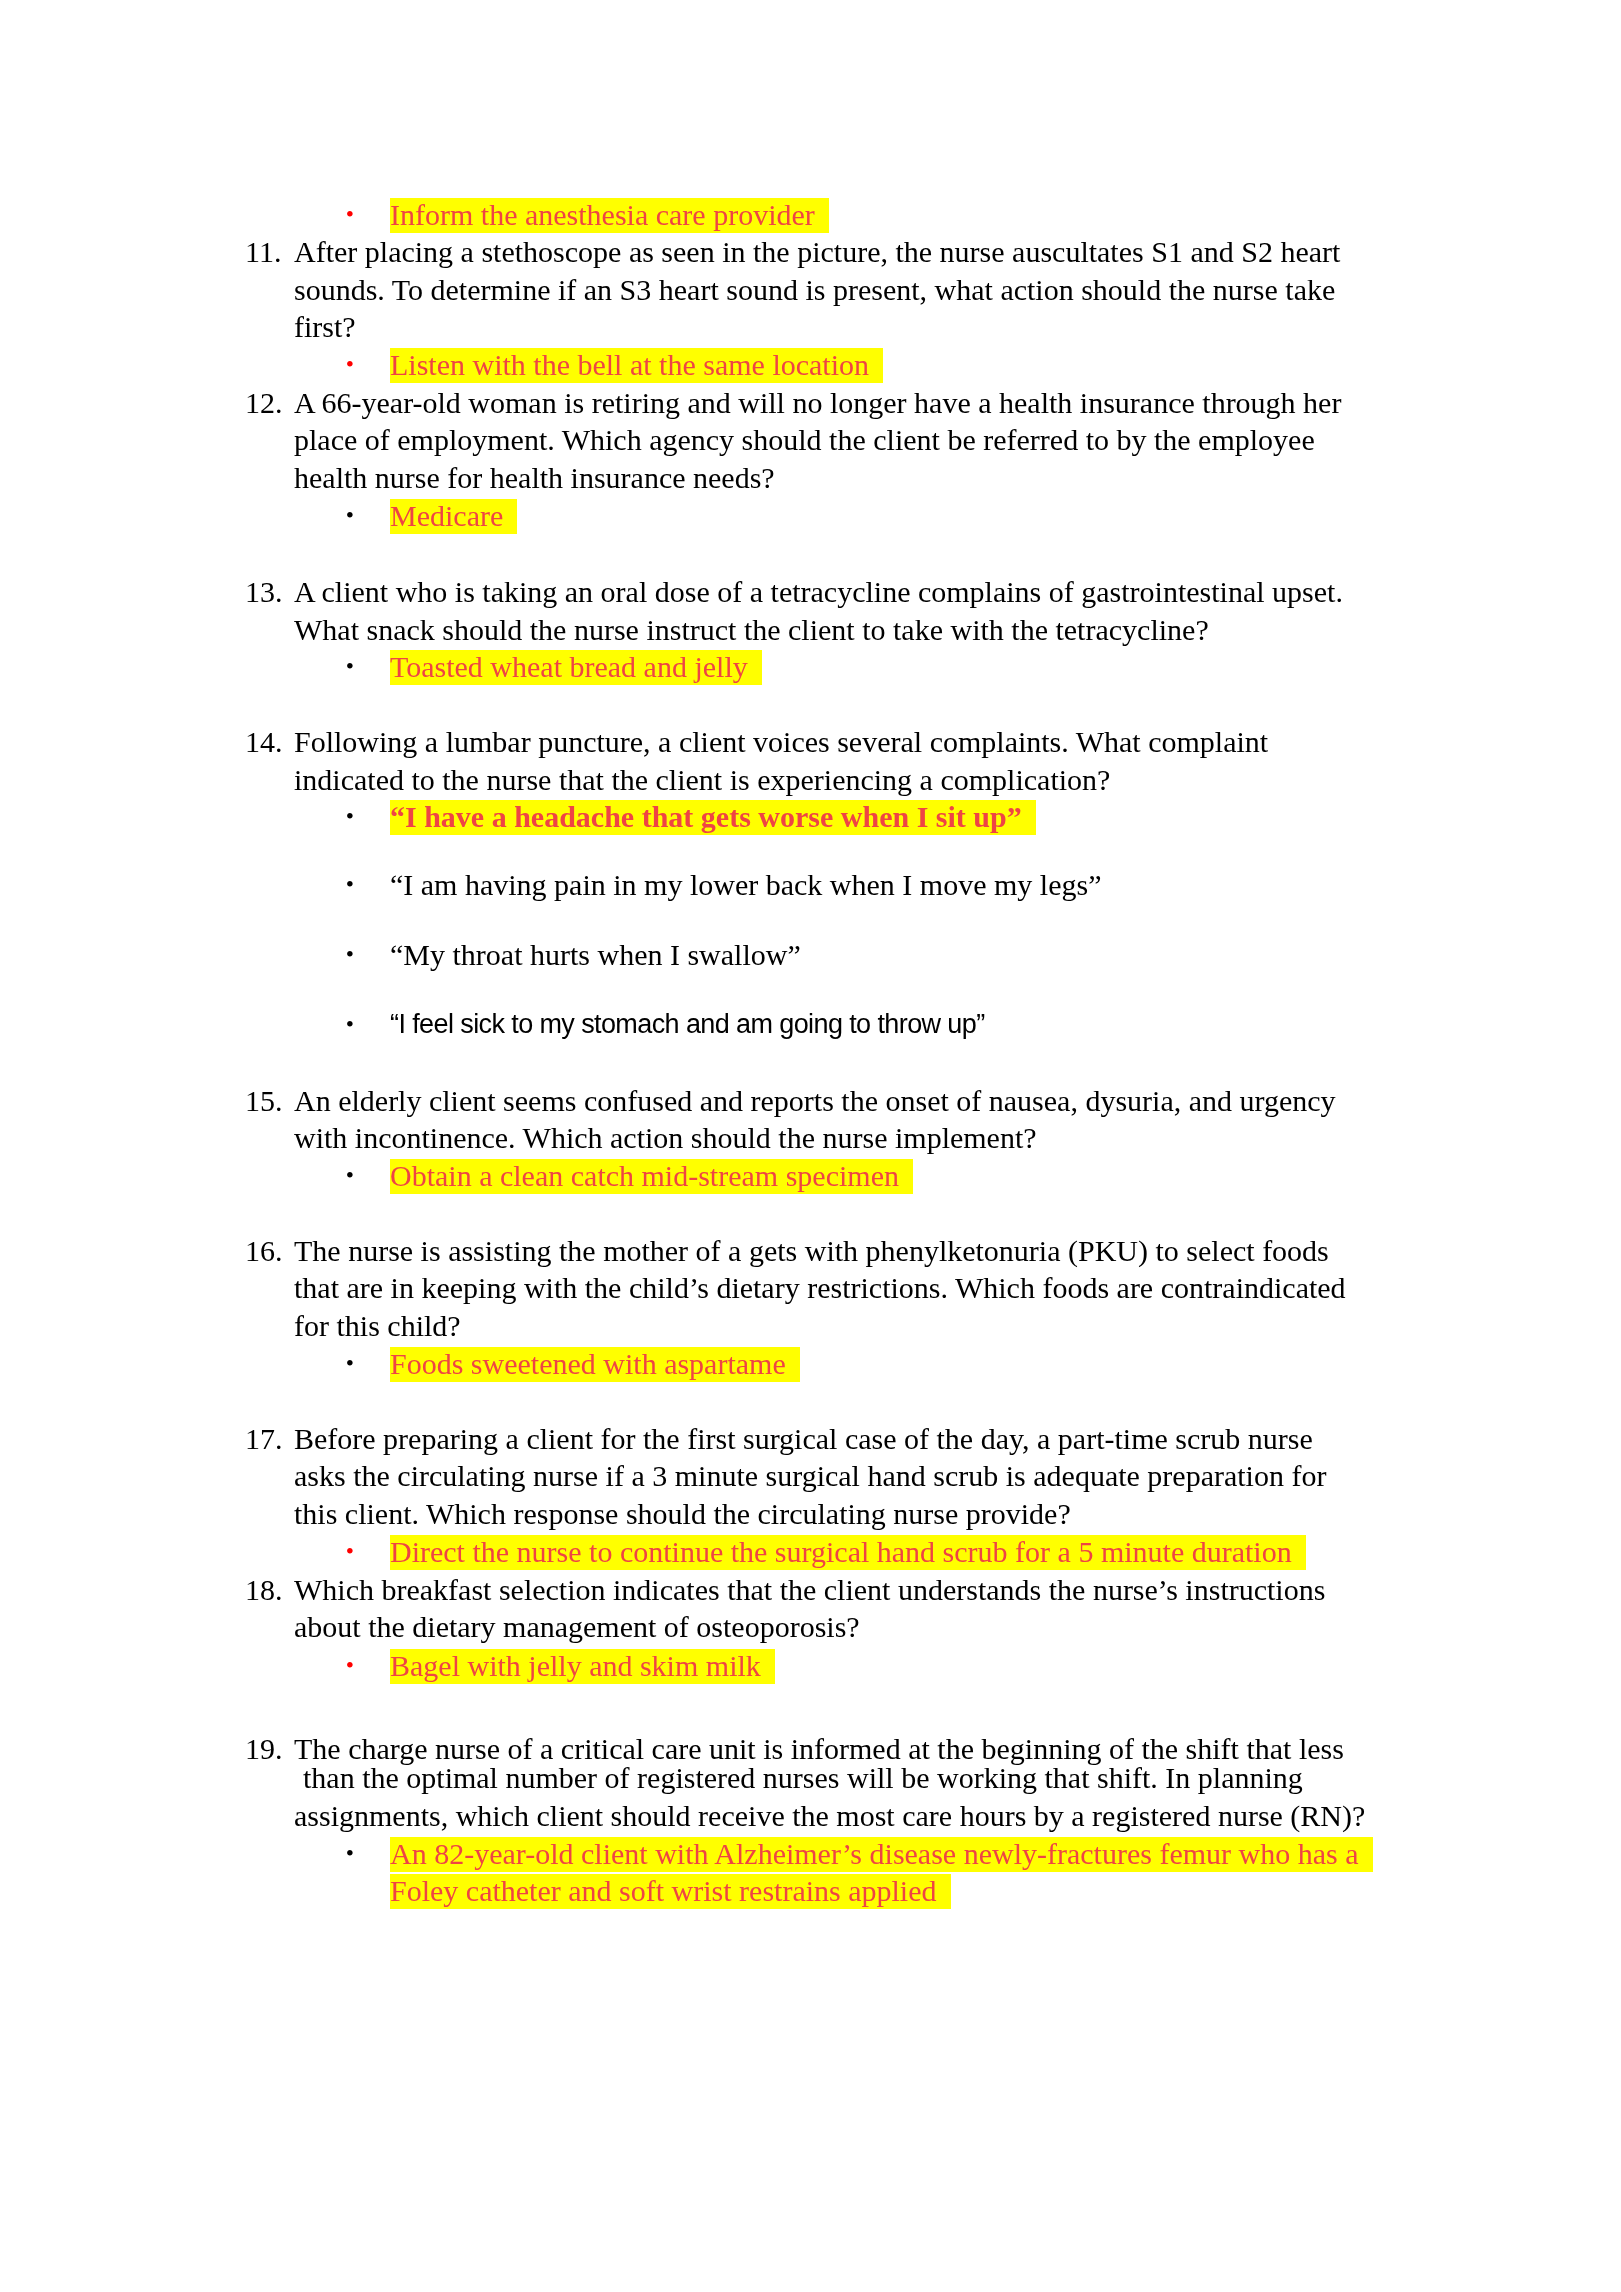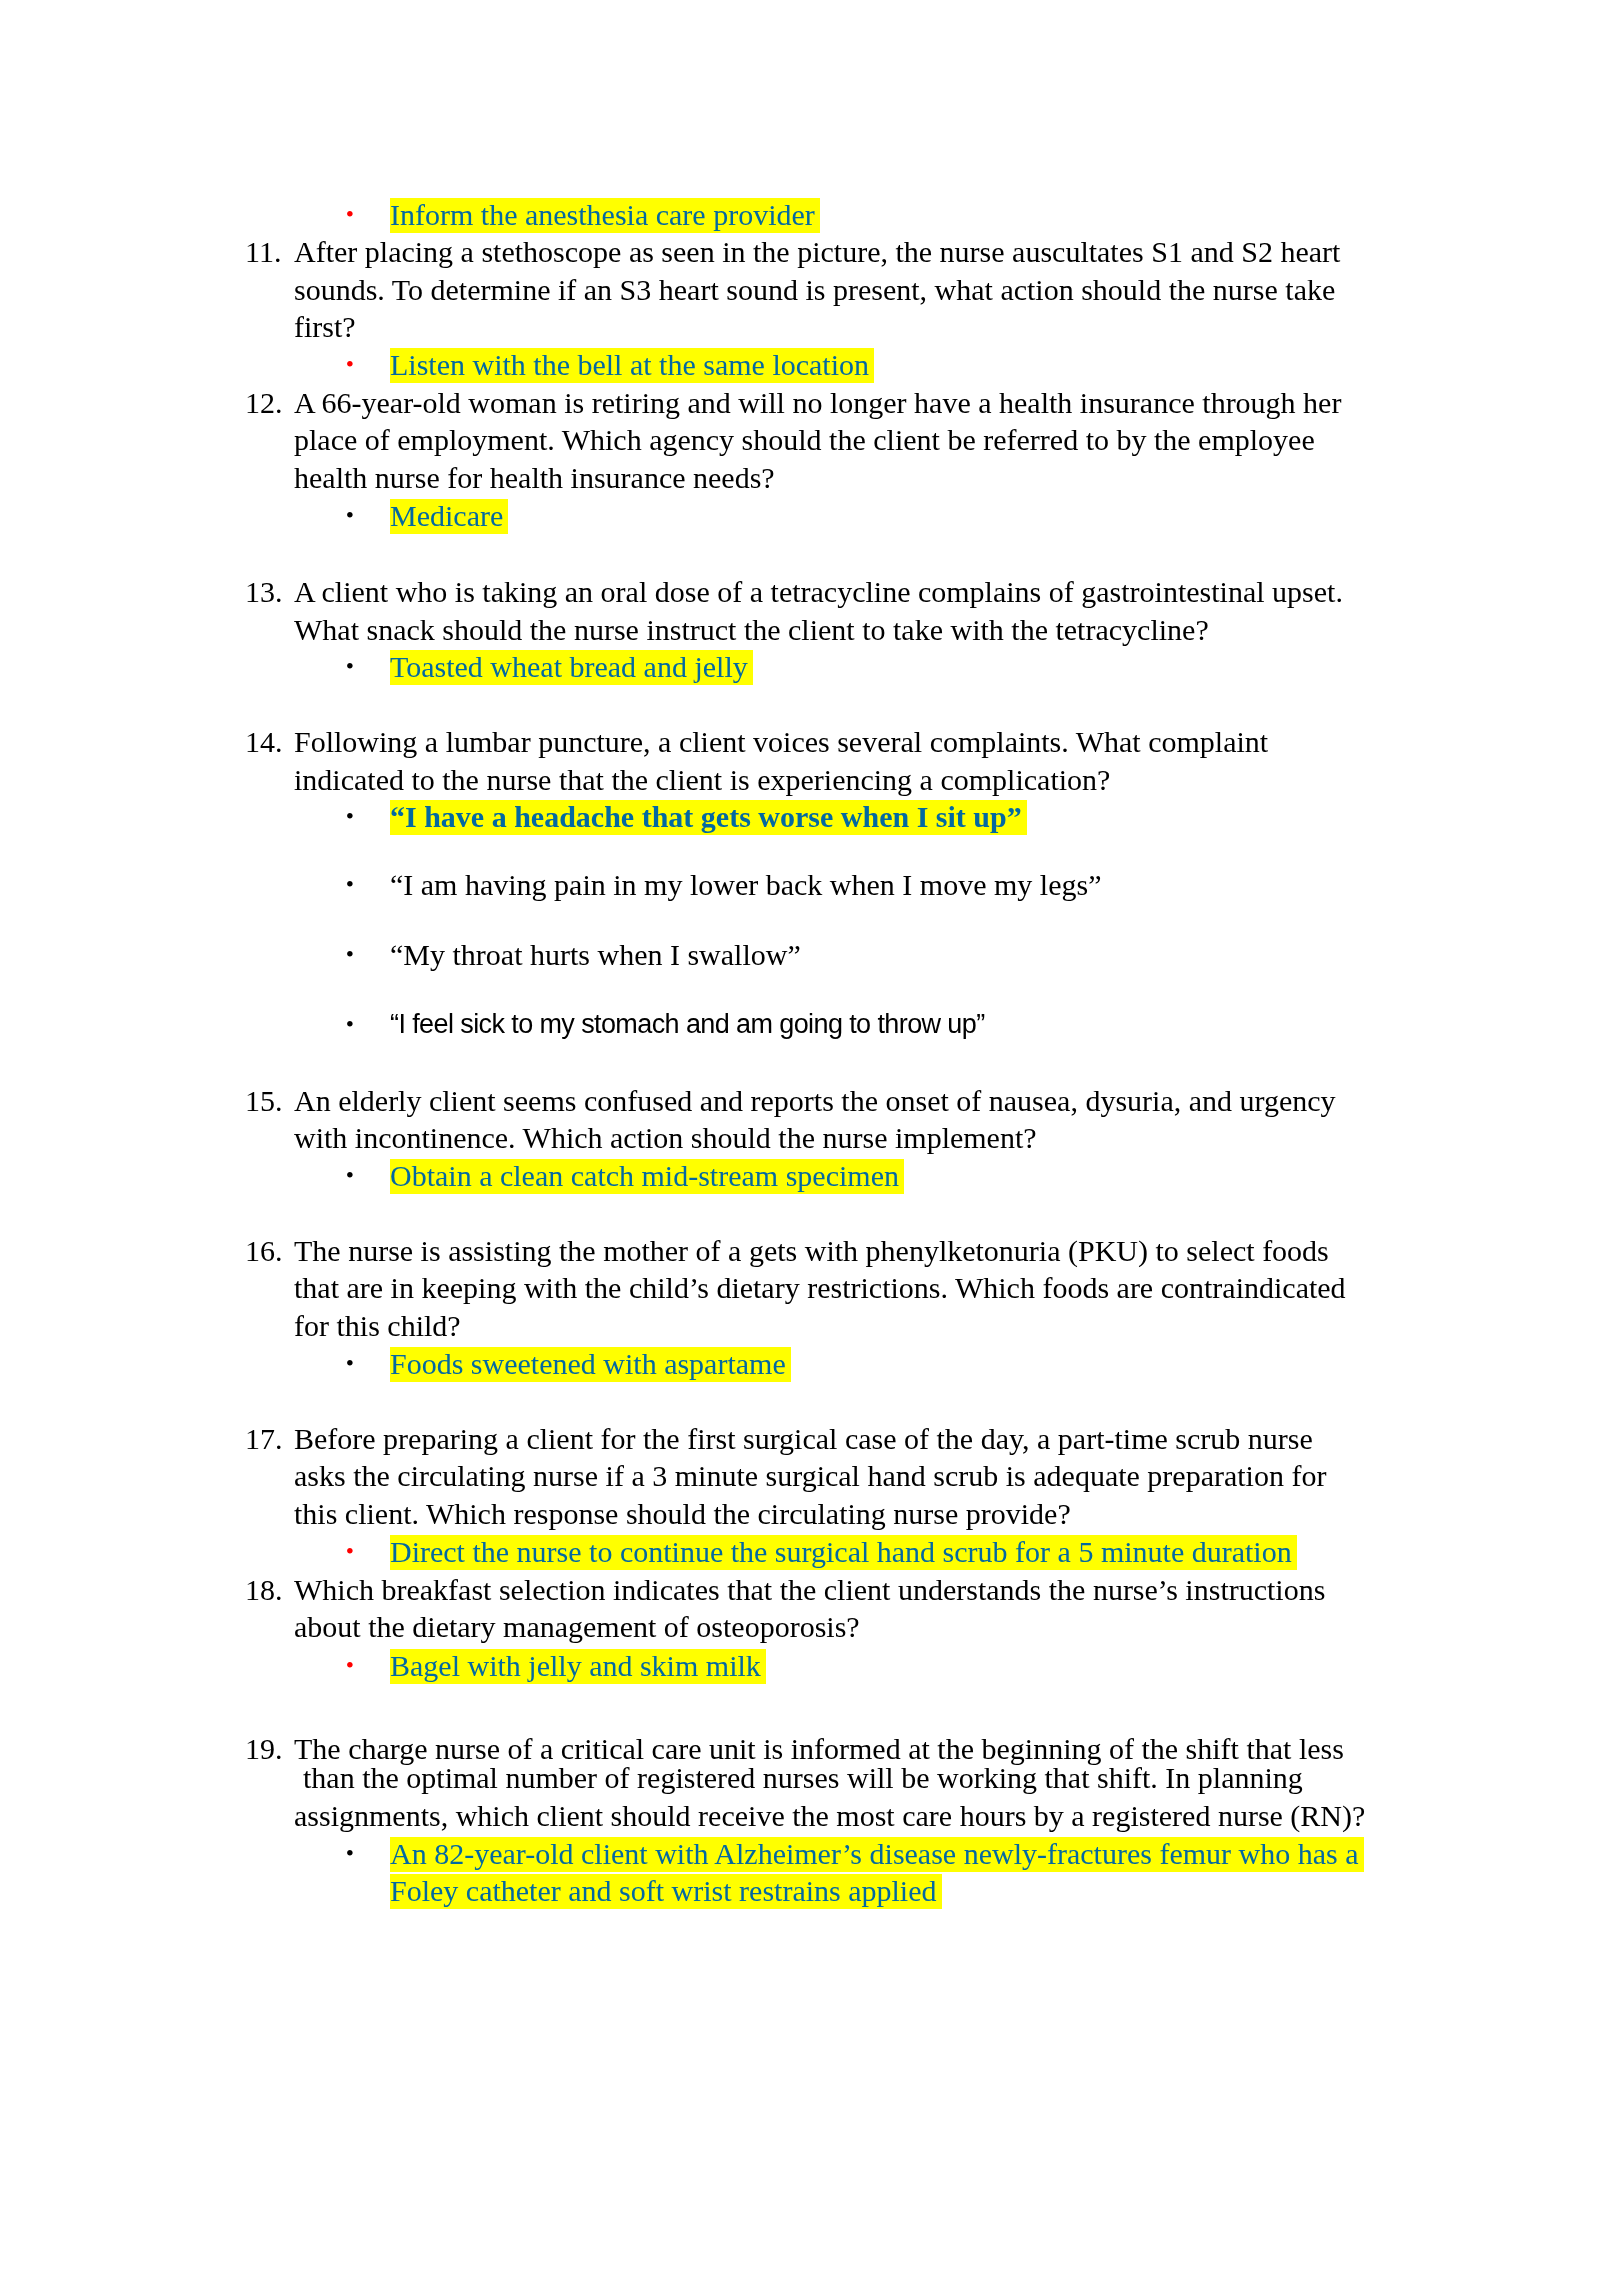--- a/index.html
+++ b/index.html
@@ -54,22 +54,22 @@
     }
     .bullet.red { color: #ff0000; }
     .bullet.black { color: #000000; }
     .ans {
       position: absolute;
       left: 390px;
       white-space: nowrap;
     }
     .hl {
       background: #ffff00;
-      color: #0369a1;
-      padding: 0 5px 2px 0;
+      color: #ef4444;
+      padding: 0 14px 2px 0;
     }
     .bold { font-weight: bold; }
     .sans {
       font-family: "Liberation Sans", sans-serif;
       font-size: 27px;
       letter-spacing: -0.6px;
     }
   </style>
 </head>
 <body>

